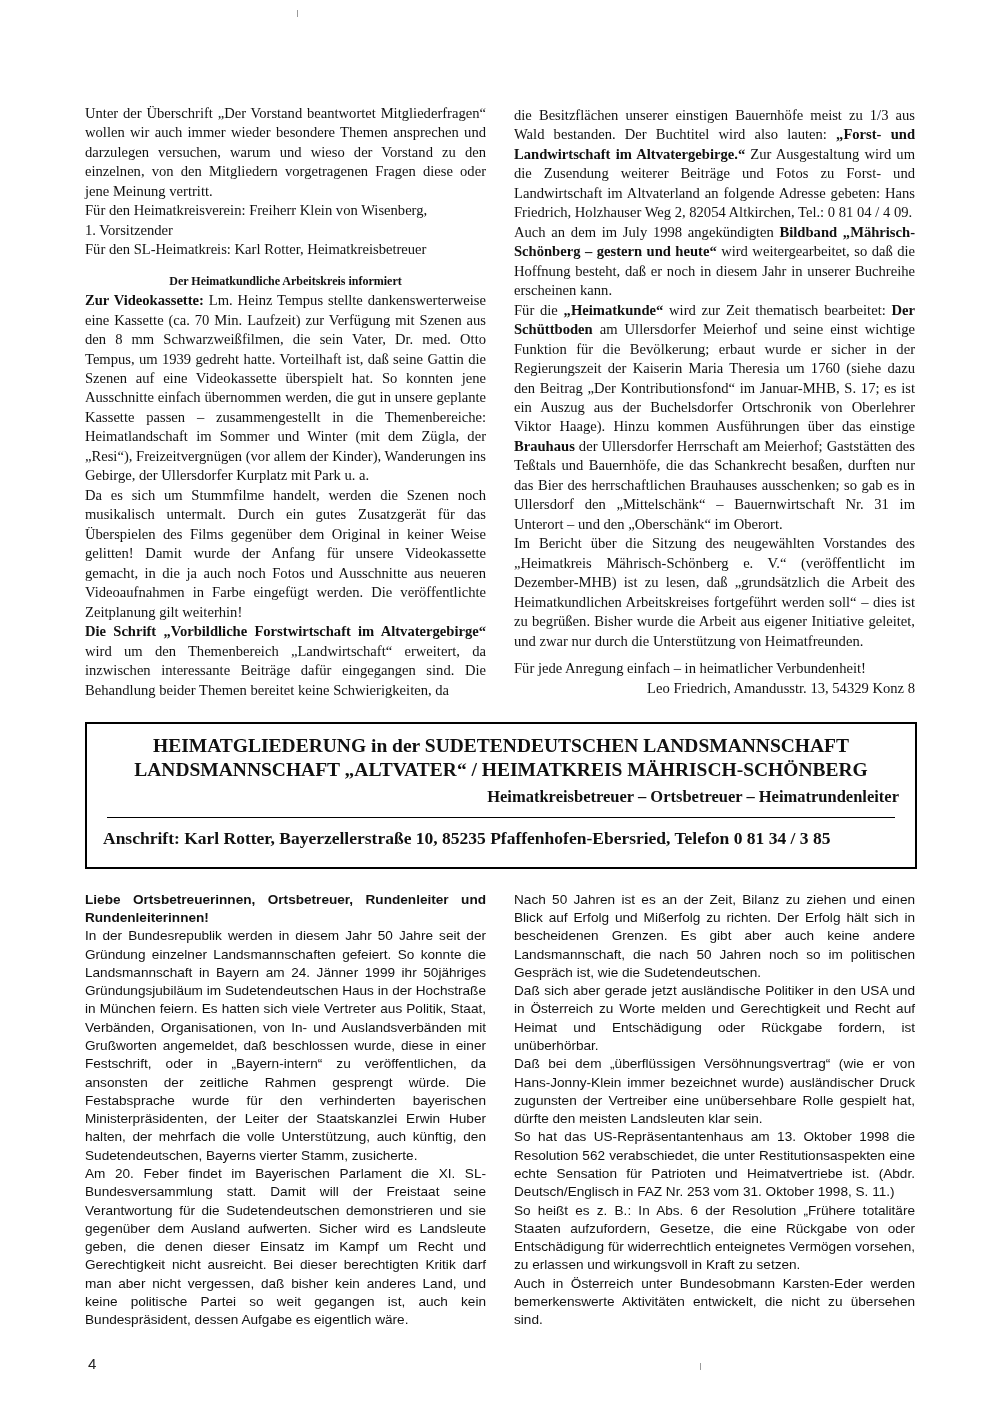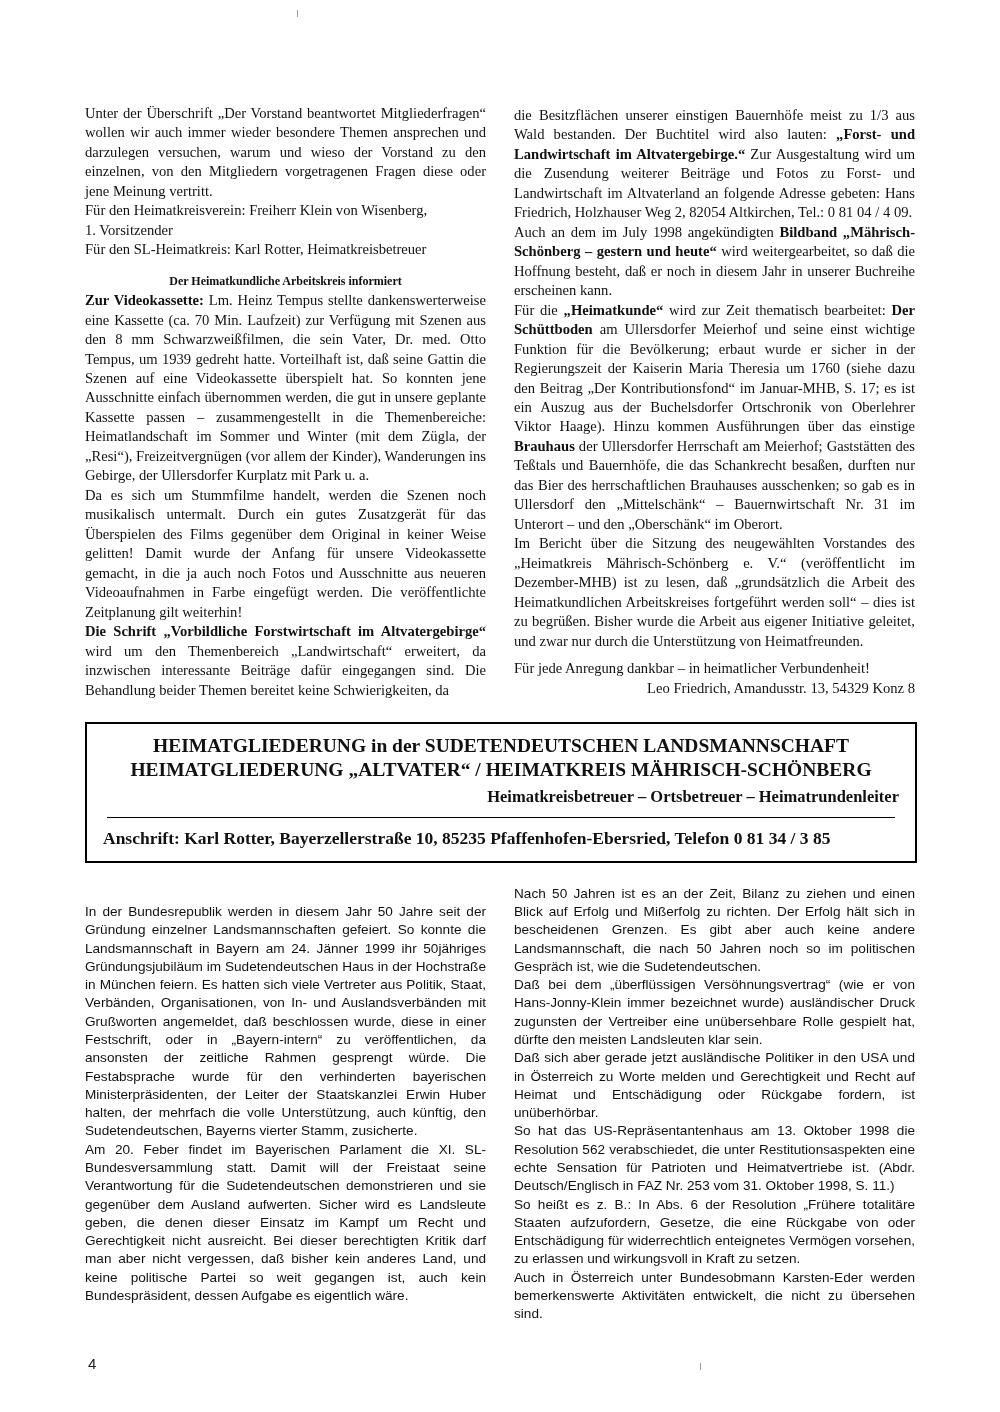--- a/index.html
+++ b/index.html
@@ -52,21 +52,21 @@
     line-height: 1.2;
   }
   .italic { }
   .bold { font-weight: bold; }
   .right { text-align: right; }
 
   
   .banner {
     margin-top: 22px;
     border: 2px solid #000;
-    padding: 10px 16px 12px 16px;
+    padding: 10px 16px 18px 16px;
   }
   .banner-line1 {
     font-size: 19.5px;
     font-weight: bold;
     text-align: center;
     line-height: 1.25;
     letter-spacing: 0px;
   }
   .banner-line2 {
     font-size: 16.5px;
@@ -133,42 +133,43 @@
         <p>Da es sich um Stummfilme handelt, werden die Szenen noch musikalisch untermalt. Durch ein gutes Zusatzgerät für das Überspielen des Films gegenüber dem Original in keiner Weise gelitten! Damit wurde der Anfang für unsere Videokassette gemacht, in die ja auch noch Fotos und Ausschnitte aus neueren Videoaufnahmen in Farbe eingefügt werden. Die veröffentlichte Zeitplanung gilt weiterhin!</p>
         <p><span class="bold">Die Schrift „Vorbildliche Forstwirtschaft im Altvatergebirge“</span><span> wird um den Themenbereich „Landwirtschaft“ erweitert, da inzwischen interessante Beiträge dafür eingegangen sind. Die Behandlung beider Themen bereitet keine Schwierigkeiten, da</span></p>
       </div>
 
       <div class="col">
         <p><span>die Besitzflächen unserer einstigen Bauernhöfe meist zu 1/3 aus Wald bestanden. Der Buchtitel wird also lauten: </span><span class="bold">„Forst- und Landwirtschaft im Altvatergebirge.“</span><span> Zur Ausgestaltung wird um die Zusendung weiterer Beiträge und Fotos zu Forst- und Landwirtschaft im Altvaterland an folgende Adresse gebeten: Hans Friedrich, Holzhauser Weg 2, 82054 Altkirchen, Tel.: 0 81 04 / 4 09.</span></p>
         <p><span>Auch an dem im July 1998 angekündigten </span><span class="bold">Bildband „Mährisch-Schönberg – gestern und heute“</span><span> wird weitergearbeitet, so daß die Hoffnung besteht, daß er noch in diesem Jahr in unserer Buchreihe erscheinen kann.</span></p>
         <p><span>Für die </span><span class="bold">„Heimatkunde“</span><span> wird zur Zeit thematisch bearbeitet: </span><span class="bold">Der Schüttboden</span><span> am Ullersdorfer Meierhof und seine einst wichtige Funktion für die Bevölkerung; erbaut wurde er sicher in der Regierungszeit der Kaiserin Maria Theresia um 1760 (siehe dazu den Beitrag „Der Kontributionsfond“ im Januar-MHB, S. 17; es ist ein Auszug aus der Buchelsdorfer Ortschronik von Oberlehrer Viktor Haage). Hinzu kommen Ausführungen über das einstige </span><span class="bold">Brauhaus</span><span> der Ullersdorfer Herrschaft am Meierhof; Gaststätten des Teßtals und Bauernhöfe, die das Schankrecht besaßen, durften nur das Bier des herrschaftlichen Brauhauses ausschenken; so gab es in Ullersdorf den „Mittelschänk“ – Bauernwirtschaft Nr. 31 im Unterort – und den „Oberschänk“ im Oberort.</span></p>
         <p>Im Bericht über die Sitzung des neugewählten Vorstandes des „Heimatkreis Mährisch-Schönberg e. V.“ (veröffentlicht im Dezember-MHB) ist zu lesen, daß „grundsätzlich die Arbeit des Heimatkundlichen Arbeitskreises fortgeführt werden soll“ – dies ist zu begrüßen. Bisher wurde die Arbeit aus eigener Initiative geleitet, und zwar nur durch die Unterstützung von Heimatfreunden.</p>
         <div class="spacer"></div>
-        <p>Für jede Anregung dankbar – in heimatlicher Verbundenheit!</p>
+        <p>Für jede Anregung einfach – in heimatlicher Verbundenheit!</p>
         <p class="right"><span class="italic">Leo Friedrich,</span><span> Amandusstr. 13, 54329 Konz 8</span></p>
       </div>
     </div>
 
     <div class="banner">
       <div class="banner-line1">HEIMATGLIEDERUNG in der SUDETENDEUTSCHEN LANDSMANNSCHAFT</div>
-      <div class="banner-line1">HEIMATGLIEDERUNG „ALTVATER“ / HEIMATKREIS MÄHRISCH-SCHÖNBERG</div>
+      <div class="banner-line1">LANDSMANNSCHAFT „ALTVATER“ / HEIMATKREIS MÄHRISCH-SCHÖNBERG</div>
       <div class="banner-line2">Heimatkreisbetreuer – Ortsbetreuer – Heimatrundenleiter</div>
       <hr class="banner-rule">
       <div class="banner-addr">Anschrift: Karl Rotter, Bayerzellerstraße 10, 85235 Pfaffenhofen-Ebersried, Telefon 0 81 34 / 3 85</div>
     </div>
 
     <div class="cols lower">
       <div class="col sans-col">
+        <p class="lead">Liebe Ortsbetreuerinnen, Ortsbetreuer, Rundenleiter und Rundenleiterinnen!</p>
         <p>In der Bundesrepublik werden in diesem Jahr 50 Jahre seit der Gründung einzelner Landsmannschaften gefeiert. So konnte die Landsmannschaft in Bayern am 24. Jänner 1999 ihr 50jähriges Gründungsjubiläum im Sudetendeutschen Haus in der Hochstraße in München feiern. Es hatten sich viele Vertreter aus Politik, Staat, Verbänden, Organisationen, von In- und Auslandsverbänden mit Grußworten angemeldet, daß beschlossen wurde, diese in einer Festschrift, oder in „Bayern-intern“ zu veröffentlichen, da ansonsten der zeitliche Rahmen gesprengt würde. Die Festabsprache wurde für den verhinderten bayerischen Ministerpräsidenten, der Leiter der Staatskanzlei Erwin Huber halten, der mehrfach die volle Unterstützung, auch künftig, den Sudetendeutschen, Bayerns vierter Stamm, zusicherte.</p>
         <p>Am 20. Feber findet im Bayerischen Parlament die XI. SL-Bundesversammlung statt. Damit will der Freistaat seine Verantwortung für die Sudetendeutschen demonstrieren und sie gegenüber dem Ausland aufwerten. Sicher wird es Landsleute geben, die denen dieser Einsatz im Kampf um Recht und Gerechtigkeit nicht ausreicht. Bei dieser berechtigten Kritik darf man aber nicht vergessen, daß bisher kein anderes Land, und keine politische Partei so weit gegangen ist, auch kein Bundespräsident, dessen Aufgabe es eigentlich wäre.</p>
       </div>
       <div class="col sans-col">
         <p>Nach 50 Jahren ist es an der Zeit, Bilanz zu ziehen und einen Blick auf Erfolg und Mißerfolg zu richten. Der Erfolg hält sich in bescheidenen Grenzen. Es gibt aber auch keine andere Landsmannschaft, die nach 50 Jahren noch so im politischen Gespräch ist, wie die Sudetendeutschen.</p>
+        <p>Daß sich aber gerade jetzt ausländische Politiker in den USA und in Österreich zu Worte melden und Gerechtigkeit und Recht auf Heimat und Entschädigung oder Rückgabe fordern, ist unüberhörbar.</p>
         <p>Daß bei dem „überflüssigen Versöhnungsvertrag“ (wie er von Hans-Jonny-Klein immer bezeichnet wurde) ausländischer Druck zugunsten der Vertreiber eine unübersehbare Rolle gespielt hat, dürfte den meisten Landsleuten klar sein.</p>
-        <p>Daß sich aber gerade jetzt ausländische Politiker in den USA und in Österreich zu Worte melden und Gerechtigkeit und Recht auf Heimat und Entschädigung oder Rückgabe fordern, ist unüberhörbar.</p>
         <p>So hat das US-Repräsentantenhaus am 13. Oktober 1998 die Resolution 562 verabschiedet, die unter Restitutionsaspekten eine echte Sensation für Patrioten und Heimatvertriebe ist. (Abdr. Deutsch/Englisch in FAZ Nr. 253 vom 31. Oktober 1998, S. 11.)</p>
         <p>So heißt es z. B.: In Abs. 6 der Resolution „Frühere totalitäre Staaten aufzufordern, Gesetze, die eine Rückgabe von oder Entschädigung für widerrechtlich enteignetes Vermögen vorsehen, zu erlassen und wirkungsvoll in Kraft zu setzen.</p>
         <p>Auch in Österreich unter Bundesobmann Karsten-Eder werden bemerkenswerte Aktivitäten entwickelt, die nicht zu übersehen sind.</p>
       </div>
     </div>
 
   </div>
 
   <div class="page-number">4</div>
 </div>

